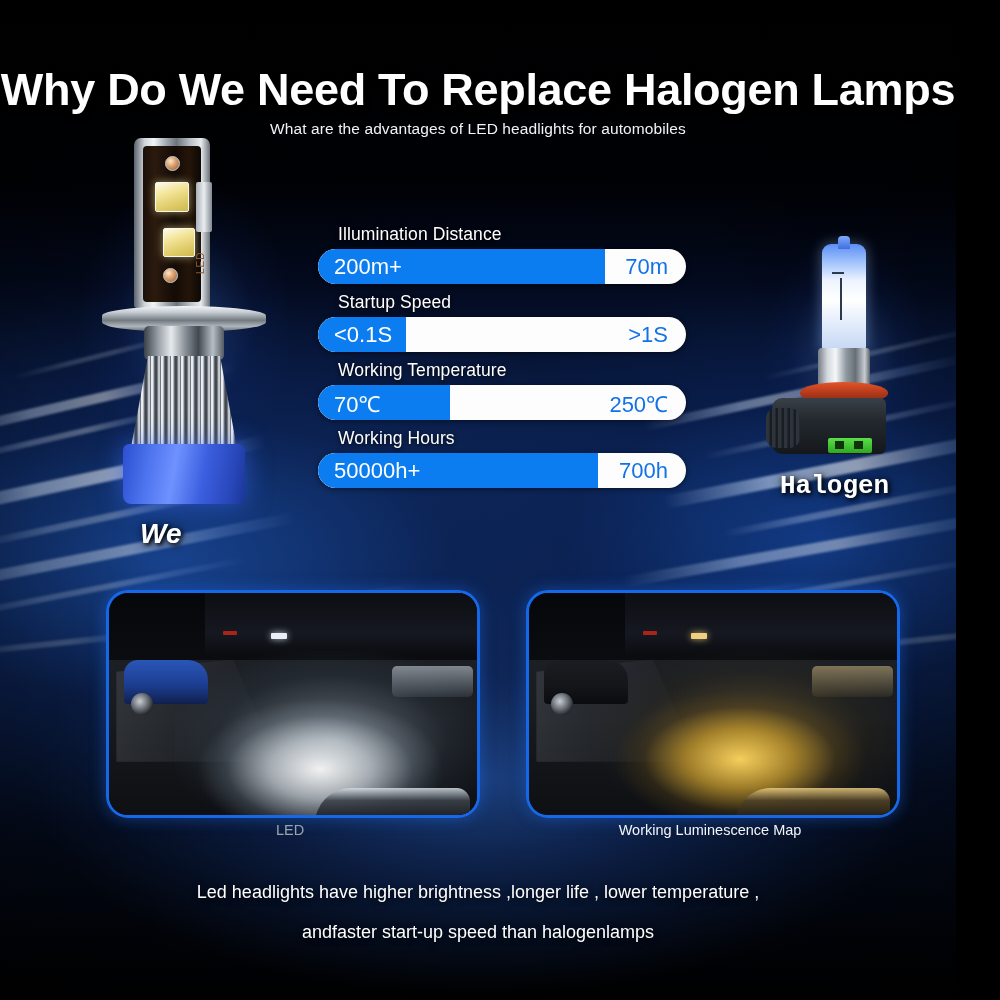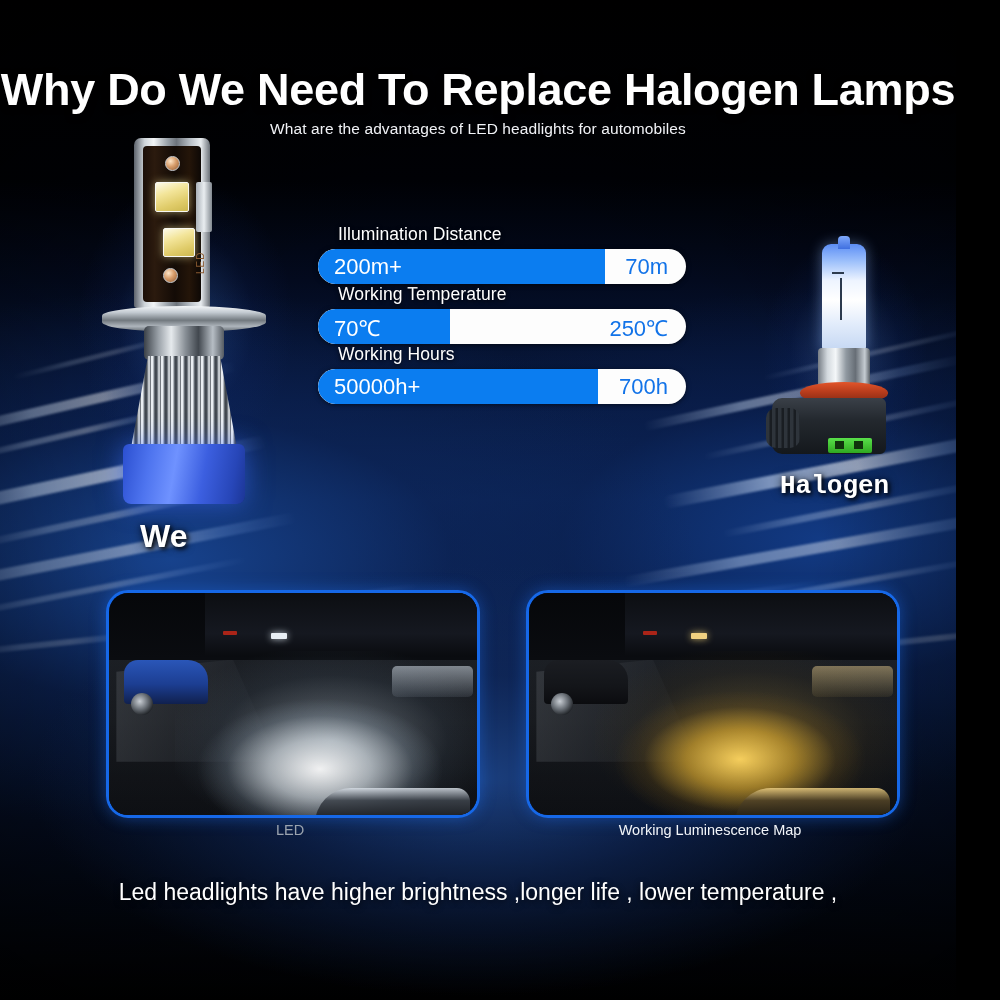--- a/index.html
+++ b/index.html
@@ -59,21 +59,21 @@
     font-size: 15.5px;
     letter-spacing: 0.1px;
   }
 
   
   .compare {
     position: absolute;
     left: 318px; top: 224px;
     width: 368px;
   }
-  .cmp-row { }
+  .cmp-row { margin-bottom: 8px; }
   .cmp-label {
     color: #ffffff;
     font-size: 17.5px;
     margin: 0 0 4px 20px;
     letter-spacing: 0.1px;
     text-shadow: 0 1px 4px rgba(0,0,0,0.9);
   }
   .bar {
     position: relative;
     height: 35px;
@@ -227,21 +227,21 @@
   .hal-green:before { left: 7px; }
   .hal-green:after { left: 26px; }
 
   
   .prod-label {
     position: absolute;
     color: #ffffff;
     font-weight: bold;
     text-shadow: 2px 2px 4px rgba(0,0,0,0.95), 0 0 10px rgba(0,0,0,0.7);
   }
-  .label-we { left: 140px; top: 518px; font-size: 32px; }
+  .label-we { left: 140px; top: 518px; font-size: 28px; font-style: italic; }
   .label-halogen { left: 780px; top: 471px; font-size: 26px; font-family: Liberation Mono, monospace; }
 
   
   .photo {
     position: absolute;
     top: 590px; width: 368px; height: 222px;
     border: 3px solid #1668e8;
     border-radius: 22px;
     overflow: hidden;
     box-shadow: 0 0 16px rgba(30,110,240,0.45);
@@ -334,21 +334,21 @@
   }
   .cap-led { left: 106px; width: 368px; color: #9aa3ae; }
   .cap-hal { left: 526px; width: 368px; color: #f2f5f9; }
 
   
   .bottom-cap {
     position: absolute;
     left: 40px; right: 40px; top: 872px;
     text-align: center;
     color: #ffffff;
-    font-size: 23px;
+    font-size: 18px;
     line-height: 40px;
     text-shadow: 0 2px 6px rgba(0,0,0,0.8);
   }
 </style>
 </head>
 <body>
 
 <div id="stage">
 
   <div class="bg-base"></div>
@@ -414,20 +414,28 @@
 
     <div class="cmp-row">
       <div class="cmp-label">Illumination Distance</div>
       <div class="bar">
         <div class="bar-fill" style="width: 78%; background: rgb(11, 125, 240);"></div>
         <div class="bar-left-val">200m+</div>
         <div class="bar-right-val">70m</div>
       </div>
     </div>
 
+    <div class="cmp-row">
+      <div class="cmp-label">Startup Speed</div>
+      <div class="bar">
+        <div class="bar-fill" style="width: 24%; background: rgb(11, 125, 240);"></div>
+        <div class="bar-left-val">&lt;0.1S</div>
+        <div class="bar-right-val">&gt;1S</div>
+      </div>
+    </div>
 
     <div class="cmp-row">
       <div class="cmp-label">Working Temperature</div>
       <div class="bar">
         <div class="bar-fill" style="width: 36%; background: rgb(11, 125, 240);"></div>
         <div class="bar-left-val">70℃</div>
         <div class="bar-right-val">250℃</div>
       </div>
     </div>
 
@@ -472,15 +480,16 @@
       <div class="ph-snow-warm"></div>
       <div class="ph-hood-warm"></div>
     </div>
   </div>
 
   <div class="photo-cap cap-led">LED</div>
   <div class="photo-cap cap-hal">Working Luminescence Map</div>
 
   <div class="bottom-cap">
     <div>Led headlights have higher brightness ,longer life , lower temperature ,</div>
+    <div>andfaster start-up speed than halogenlamps</div>
   </div>
 
 </div>
 
 </body></html>

